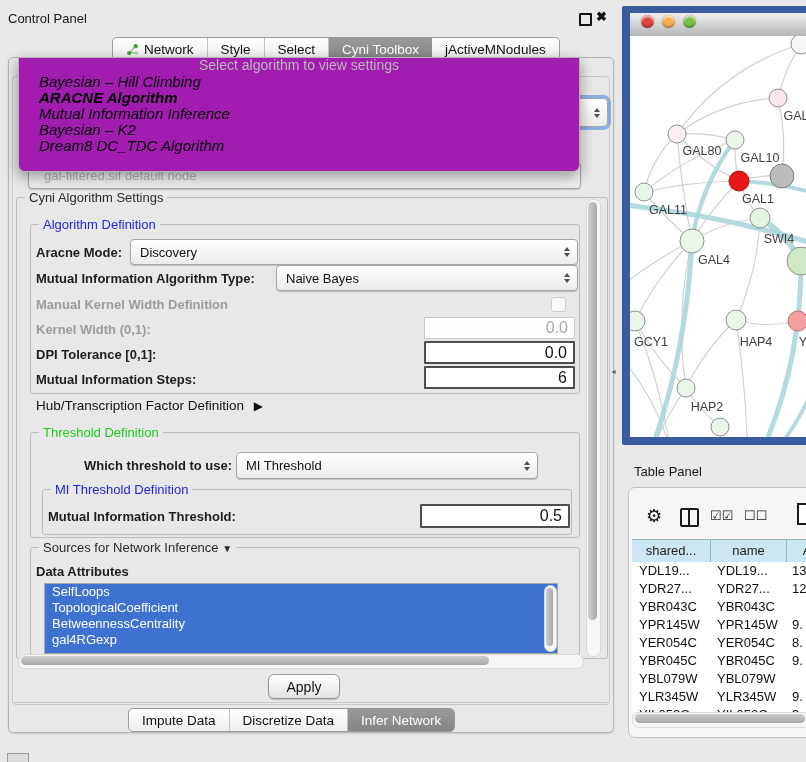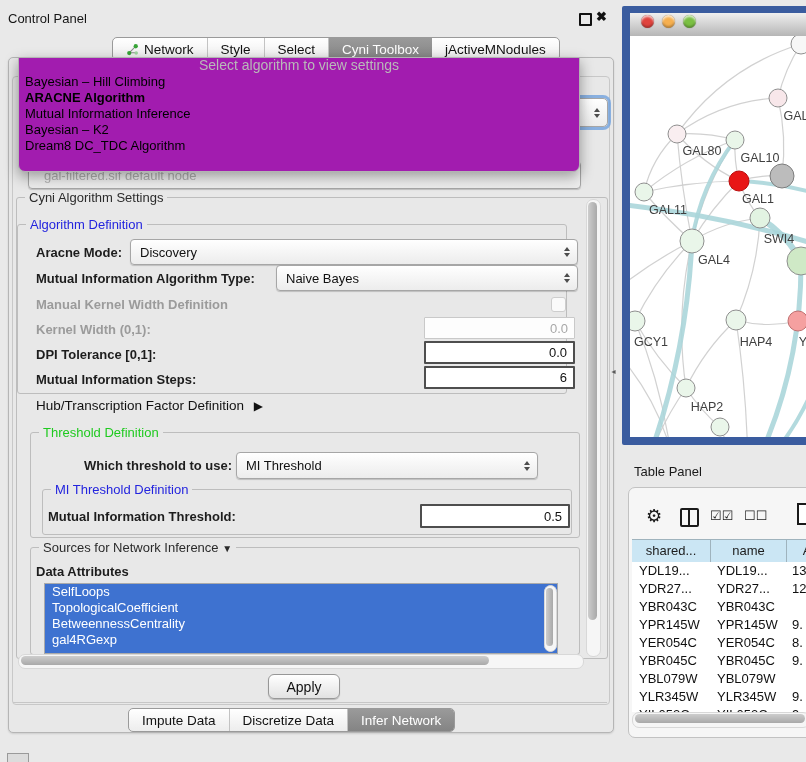--- a/index.html
+++ b/index.html
@@ -20,42 +20,42 @@
   .neticon{width:13px;height:13px;}
 
   .content-panel{border:1px solid #b5b5b5;border-radius:5px;background:#e8e8e8;
                  box-shadow:0 1px 2px rgba(0,0,0,.12);}
   .inner-box{border:1px solid #c8c8c8;border-radius:4px;}
 
   
   .popup{background:#a21caf;border:1px solid #b3b3b3;border-radius:0 0 7px 7px;
          box-shadow:0 5px 14px rgba(0,0,0,.38);z-index:60;}
   .popup-header{font-size:14px;color:#b9b9b9;text-align:center;height:16px;line-height:15px;}
-  .pitem{font-size:13px;height:16px;line-height:16px;padding-left:6px;color:#000;}
+  .pitem{font-size:15px;height:16px;line-height:16px;padding-left:20px;color:#000;font-style:italic;}
   .pitem.bold{font-weight:bold;}
 
   
   .group{border:1px solid #bdbdbd;border-radius:3px;}
   .glabel{position:absolute;top:-8px;left:8px;background:#e8e8e8;padding:0 4px;
           font-size:13px;color:#2b2b2b;white-space:nowrap;}
   .glabel.blue{color:#2324de;}
   .glabel.green{color:#1fca1f;}
   .lbl{font-size:13px;font-weight:bold;color:#1d1d1d;white-space:nowrap;}
   .lbl.dis{color:#9b9b9b;}
   .plain{font-size:13.5px;color:#111;white-space:nowrap;}
 
   .combo{background:linear-gradient(#ffffff,#ececec);border:1px solid #a6a6a6;border-radius:4px;
          display:flex;align-items:center;font-size:13px;color:#111;padding-left:9px;
          box-shadow:0 1px 1px rgba(0,0,0,.18);}
   .updown{margin-left:auto;margin-right:7px;display:flex;flex-direction:column;gap:2px;align-items:center;}
   .updown i{display:block;width:0;height:0;border-left:3.5px solid transparent;border-right:3.5px solid transparent;}
   .updown .up{border-bottom:4px solid #4d4d4d;}
   .updown .dn{border-top:4px solid #4d4d4d;}
 
-  .field{background:#fff;border:2px solid #4e4e4e;border-radius:1px;font-size:13px;color:#111;
+  .field{background:#fff;border:2px solid #4e4e4e;border-radius:1px;font-size:16px;color:#111;
          display:flex;align-items:center;justify-content:flex-end;padding-right:6px;}
   .field.dis{border:1px solid #c9c9c9;color:#a8a8a8;background:#fdfdfd;}
   .checkbox{width:13px;height:13px;border:1px solid #cdcdcd;border-radius:3px;background:#fafafa;}
 
   .attr-list{background:#86efac;border:1px solid #aaa;overflow:hidden;}
   .attr{height:16px;line-height:16px;font-size:13px;color:#fff;background:#3e72d0;padding-left:7px;}
 
   .vtrack{background:#f6f6f6;border:1px solid #d8d8d8;border-radius:7px;}
   .vthumb{position:absolute;left:1px;width:9px;background:linear-gradient(90deg,#cdcdcd,#a9a9a9);border-radius:6px;}
   .htrack{background:#f6f6f6;border:1px solid #d8d8d8;border-radius:7px;}
@@ -144,21 +144,21 @@
       </div>
   </div>
 
   <div class="abs group" style="left:16px;top:197px;width:590px;height:460px;">
     <span class="glabel">Cyni Algorithm Settings</span>
   </div>
   <div class="abs vtrack" style="left:586px;top:199px;width:13px;height:456px;">
     <div class="vthumb" style="top:2px;height:418px;"></div>
   </div>
 
-  <div class="abs group" style="left:17px;top:224px;width:548px;height:168px;">
+  <div class="abs group" style="left:30px;top:224px;width:548px;height:168px;">
     <span class="glabel blue">Algorithm Definition</span>
   </div>
 
   <div class="abs lbl" style="left:36px;top:245px;">Aracne Mode:</div>
   <div class="abs combo" style="left:130px;top:239px;width:437px;height:24px;">
     <span>Discovery</span>
     <span class="updown">
         <i class="up"></i>
         <i class="dn"></i>
       </span>

